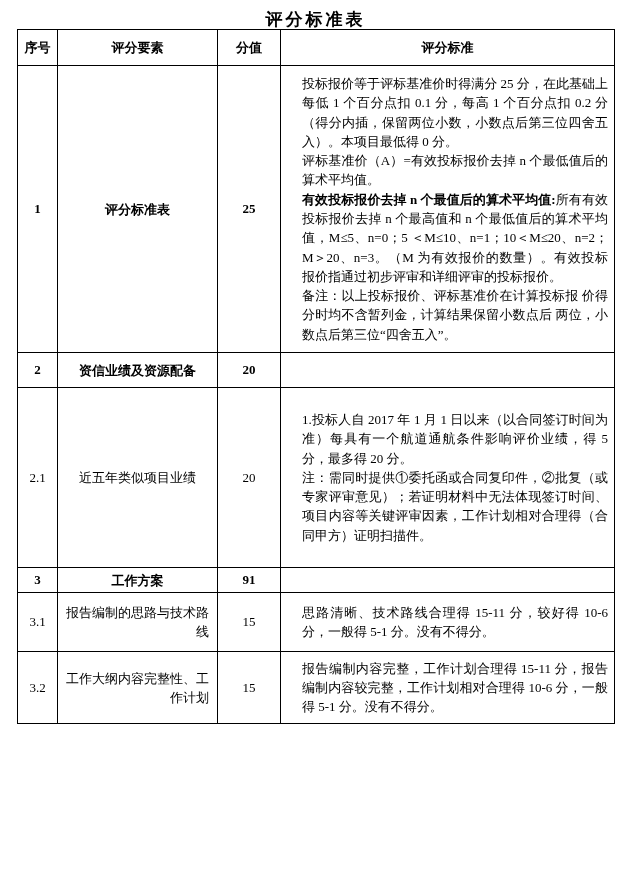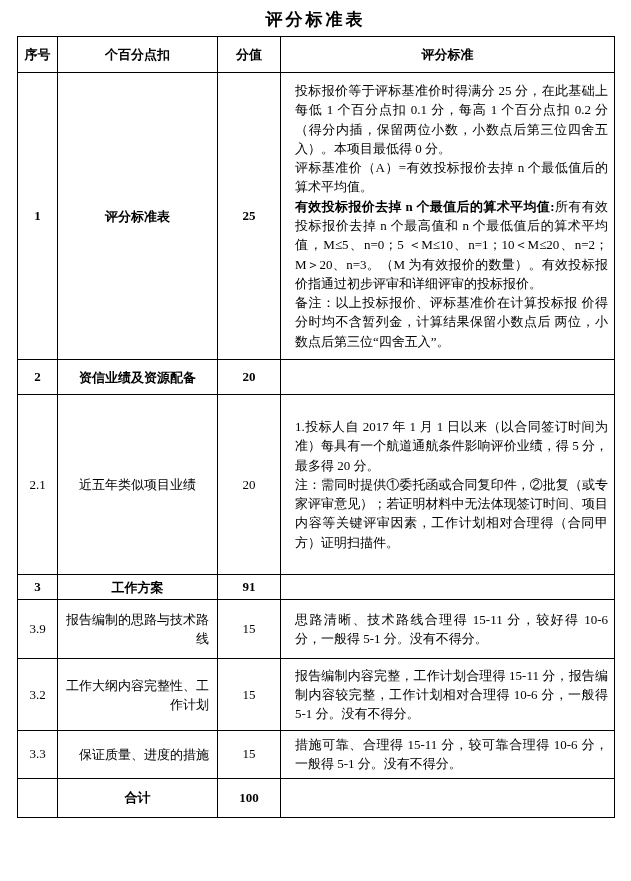--- a/index.html
+++ b/index.html
@@ -22,21 +22,21 @@
     font-size: 17px;
     font-weight: bold;
     letter-spacing: 3px;
     line-height: 24px;
   }
   table.score-table {
     border-collapse: collapse;
     table-layout: fixed;
     position: absolute;
     left: 17px;
-    top: 36px;
+    top: 29px;
     width: 597px;
   }
   .score-table th,
   .score-table td {
     border: 1px solid #000000;
     vertical-align: middle;
     font-size: 13px;
     overflow: hidden;
   }
   .score-table th {
@@ -69,21 +69,21 @@
     text-align: center;
     padding: 2px 6px;
     line-height: 19px;
   }
   td.c-factor.left {
     text-align: right;
     padding: 2px 8px;
   }
   td.c-criteria {
     text-align: justify;
-    padding: 4px 6px 4px 14px;
+    padding: 4px 6px 4px 21px;
     line-height: 19.3px;
   }
   td.c-criteria p { margin: 0; }
   .bold { font-weight: bold; }
 </style>
 </head>
 <body>
 
 <div class="page">
 
@@ -92,21 +92,21 @@
   <table class="score-table">
     <colgroup>
       <col class="col-no">
       <col class="col-factor">
       <col class="col-score">
       <col class="col-criteria">
     </colgroup>
     <thead>
       <tr class="rh-header">
         <th>序号</th>
-        <th>个百分点扣</th>
+        <th>评分要素</th>
         <th>分值</th>
         <th>评分标准</th>
       </tr>
     </thead>
     <tbody>
 
       <tr class="rh-r1">
         <td class="c-no bold">1</td>
         <td class="c-factor bold">评分标准表</td>
         <td class="c-score bold">25</td>
@@ -136,43 +136,31 @@
       </tr>
 
       <tr class="rh-r3">
         <td class="c-no bold">3</td>
         <td class="c-factor bold">工作方案</td>
         <td class="c-score bold">91</td>
         <td class="c-criteria"></td>
       </tr>
 
       <tr class="rh-r31">
-        <td class="c-no">3.9</td>
+        <td class="c-no">3.1</td>
         <td class="c-factor left">报告编制的思路与技术路线</td>
         <td class="c-score">15</td>
         <td class="c-criteria">思路清晰、技术路线合理得 15-11 分，较好得 10-6 分，一般得 5-1 分。没有不得分。</td>
       </tr>
 
       <tr class="rh-r32">
         <td class="c-no">3.2</td>
         <td class="c-factor left">工作大纲内容完整性、工作计划</td>
         <td class="c-score">15</td>
         <td class="c-criteria">报告编制内容完整，工作计划合理得 15-11 分，报告编制内容较完整，工作计划相对合理得 10-6 分，一般得 5-1 分。没有不得分。</td>
       </tr>
 
-      <tr class="rh-r33">
-        <td class="c-no">3.3</td>
-        <td class="c-factor left">保证质量、进度的措施</td>
-        <td class="c-score">15</td>
-        <td class="c-criteria">措施可靠、合理得 15-11 分，较可靠合理得 10-6 分，一般得 5-1 分。没有不得分。</td>
-      </tr>
 
 
-      <tr class="rh-total">
-        <td class="c-no"></td>
-        <td class="c-factor bold">合计</td>
-        <td class="c-score bold">100</td>
-        <td class="c-criteria"></td>
-      </tr>
 
     </tbody>
   </table>
 </div>
 
 </body></html>

